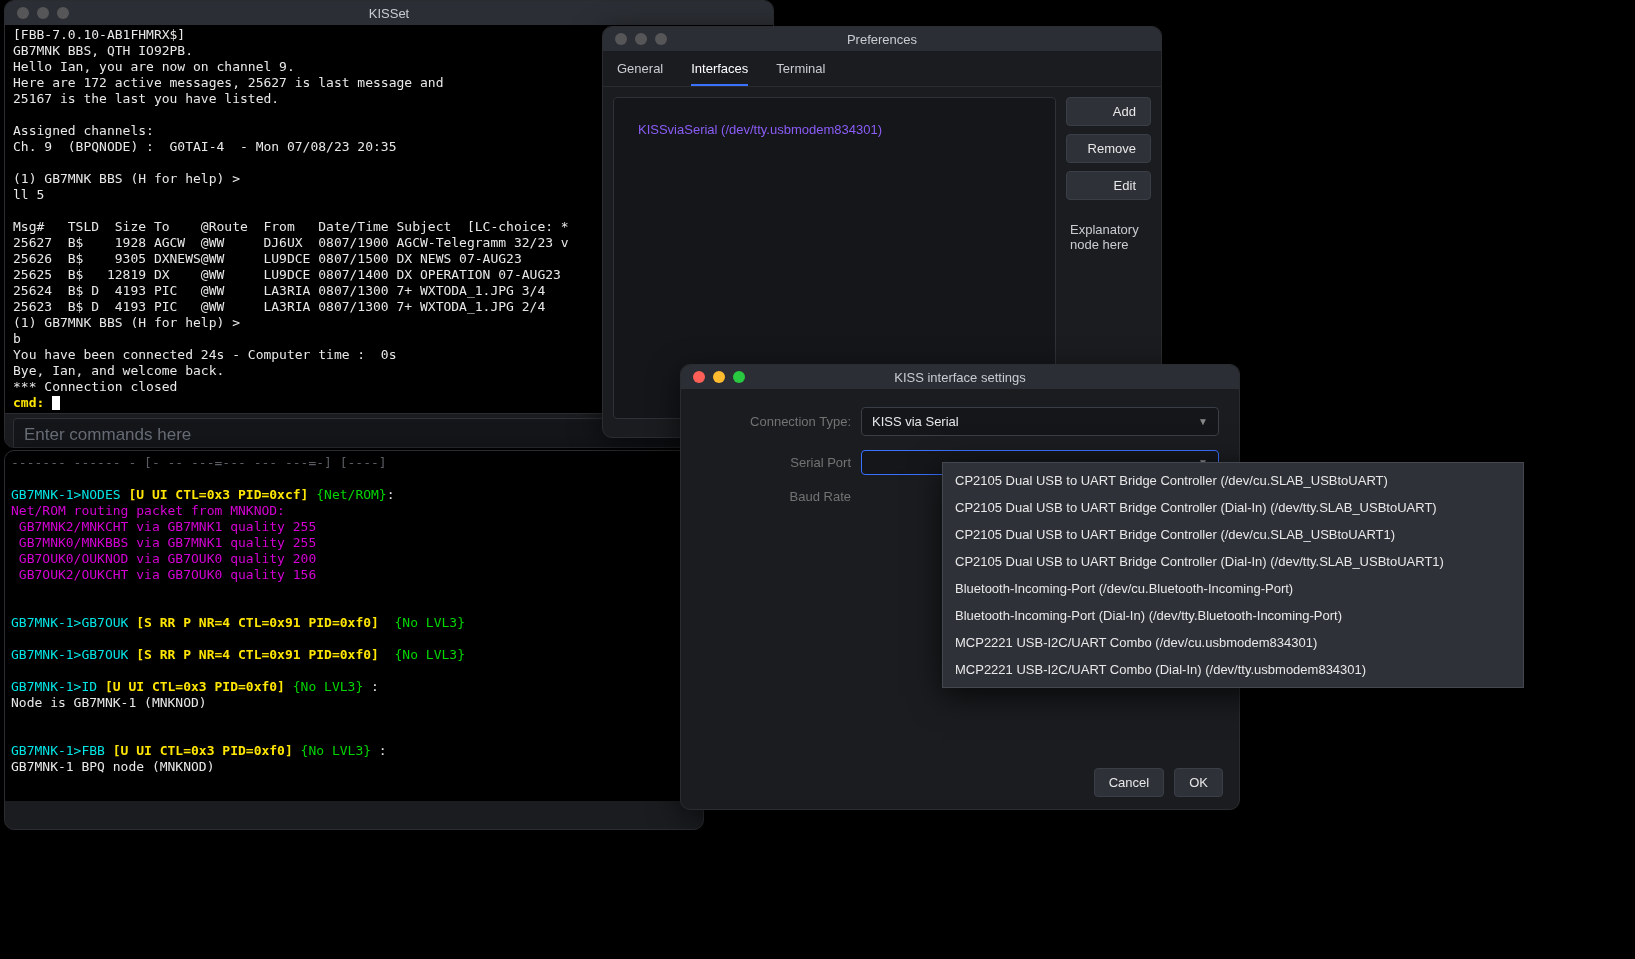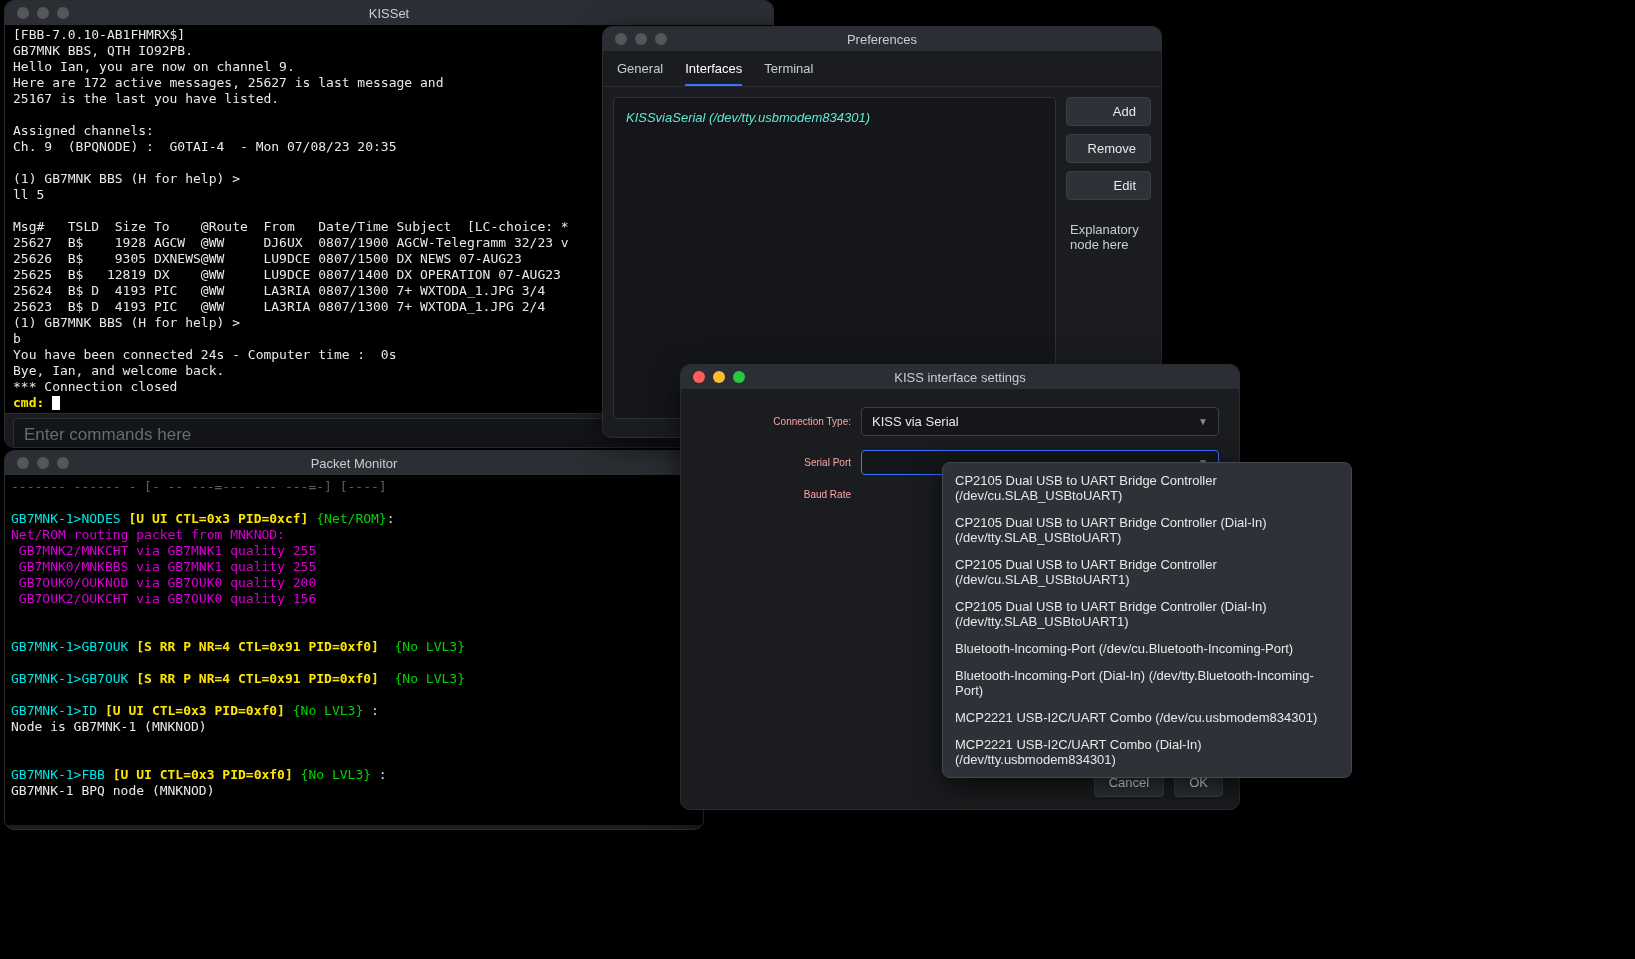--- a/index.html
+++ b/index.html
@@ -89,56 +89,55 @@
   .c-white{color:#e8e8e8;}
   .c-cyan{color:#00e5e5;}
   .c-yellow-b{color:#ffe600; font-weight:bold;}
   .c-green{color:#00d600;}
   .c-magenta{color:#d400d4;}
   .c-darkheader{color:#5a5d64;}
 
   
   #prefs { left: 602px; top: 26px; width: 560px; height: 412px; }
   #prefs .tabs {
-    display:flex; gap: 22px; padding: 10px 14px 0;
+    display:flex; gap: 28px; padding: 10px 14px 0;
     border-bottom: 1px solid #2a2c30;
     font-size: 13px;
   }
   #prefs .tab { padding-bottom: 8px; color:#c9ccd1; cursor:pointer;}
   #prefs .tab.active { border-bottom: 2px solid #3a71ff; color:#fff; }
   #prefs .body { display:flex; padding:10px; gap:10px; height: calc(100% - 68px);}
   #prefs .listbox {
     flex: 1;
     background:#14161a;
     border:1px solid #2e3138;
     border-radius:4px;
-    padding:12px;
+    padding:24px;
     font-size:13px;
-    color:#5eead4;
-    font-style:italic;
+    color:#8b5cf6;
   }
   #prefs .side { width: 85px; display:flex; flex-direction:column; gap:8px; }
   #prefs .btn, .btn {
     background:#2e3138;
     border:1px solid #3a3e46;
     border-radius:4px;
     color:#e8e8e8;
     font-size:13px;
     padding:6px 14px;
     text-align:right;
     cursor:pointer;
   }
   .btn.disabled { color:#6a6f78; cursor:default;}
   #prefs .explain{ margin-top: 14px; font-size:13px; color:#c9ccd1; padding:0 4px;}
 
   
   #kiss { left: 680px; top: 364px; width: 560px; height: 446px; }
   #kiss .form { padding: 18px 20px; display:flex; flex-direction:column; gap:14px;}
   .form-row { display:flex; align-items:center; gap:10px;}
-  .form-row label { width: 150px; text-align:right; font-size:10px; color:#fca5a5;}
+  .form-row label { width: 150px; text-align:right; font-size:13px; color:#737373;}
   .select {
     flex:1;
     background:#14161a;
     border:1px solid #3a3e46;
     border-radius:4px;
     color:#e8e8e8;
     padding:6px 10px;
     font-size:13px;
     position:relative;
     display:flex; justify-content:space-between; align-items:center;
@@ -147,24 +146,24 @@
   .select .caret { font-size:10px; color:#888;}
   #kiss .footer {
     position:absolute; bottom:12px; right:16px;
     display:flex; gap:10px;
   }
 
   
   #dropdown {
     position:absolute;
     left: 942px; top: 462px;
-    width: 410px;
+    width: 582px;
     background:#2e3138;
     border:1px solid #44474f;
-    border-radius:8px;
+    border-radius:0;
     padding:4px 0;
     font-size:13px;
     box-shadow: 0 8px 30px rgba(0,0,0,0.7);
     z-index: 100;
   }
   #dropdown .item { padding:6px 12px; color:#e8e8e8; cursor:pointer;}
 
 </style>
 </head>
 <body>
@@ -201,28 +200,20 @@
 <span class="c-white">You have been connected 24s - Computer time :  0s</span>
 <span class="c-white">Bye, Ian, and welcome back.</span>
 <span class="c-white">*** Connection closed</span>
 <span class="cmdline">cmd: </span><span class="cursor"></span></div>
   <div class="input-wrap">
     <input placeholder="Enter commands here" style="">
   </div>
 </div>
 
 <div class="window" id="monitor">
-  <div class="titlebar">
-    <div class="traffic-lights">
-      <div class="tl red"></div>
-      <div class="tl yellow"></div>
-      <div class="tl green"></div>
-    </div>
-    <div class="titlebar-title">Packet Monitor</div>
-  </div>
   <div class="terminal" id="monitor-term"><span class="c-darkheader">------- ------ - [- -- ---=--- --- ---=-] [----]</span>
 
 <span class="c-cyan">GB7MNK-1&gt;NODES </span><span class="c-yellow-b">[U UI CTL=0x3 PID=0xcf]</span><span class="c-green"> {Net/ROM}</span><span class="c-white">:</span>
 <span class="c-magenta">Net/ROM routing packet from MNKNOD:</span>
 <span class="c-magenta"> GB7MNK2/MNKCHT via GB7MNK1 quality 255</span>
 <span class="c-magenta"> GB7MNK0/MNKBBS via GB7MNK1 quality 255</span>
 <span class="c-magenta"> GB7OUK0/OUKNOD via GB7OUK0 quality 200</span>
 <span class="c-magenta"> GB7OUK2/OUKCHT via GB7OUK0 quality 156</span>
 
 

